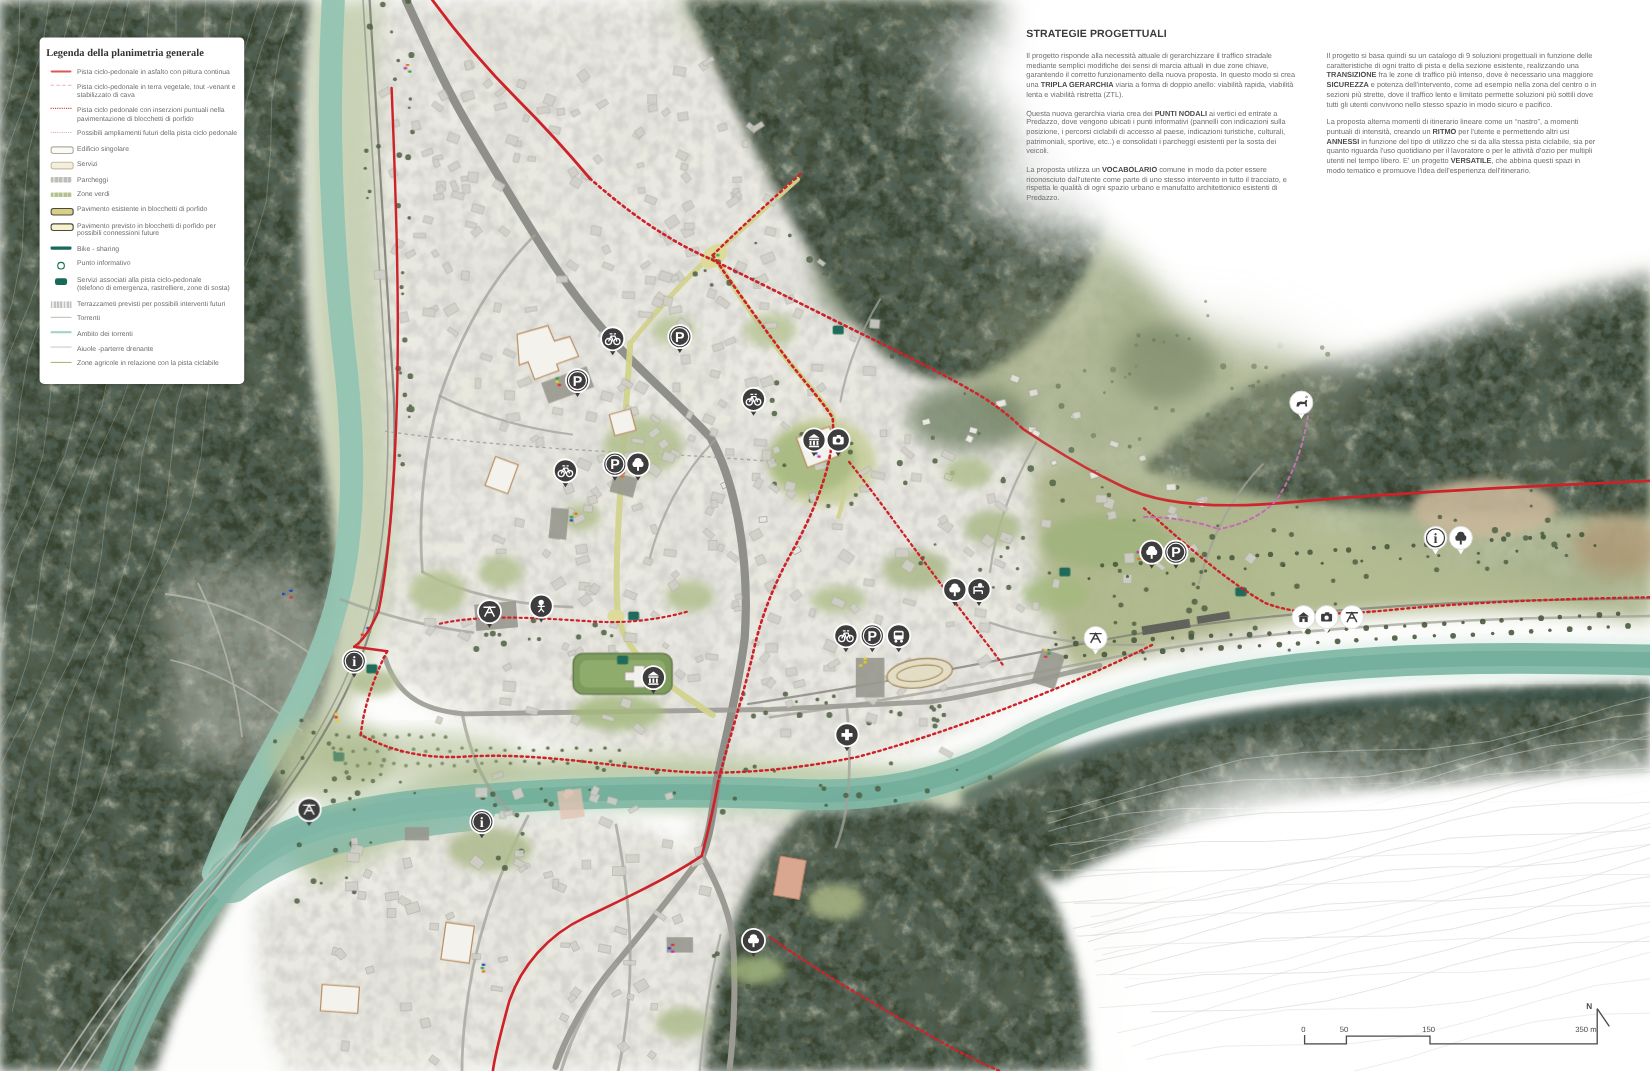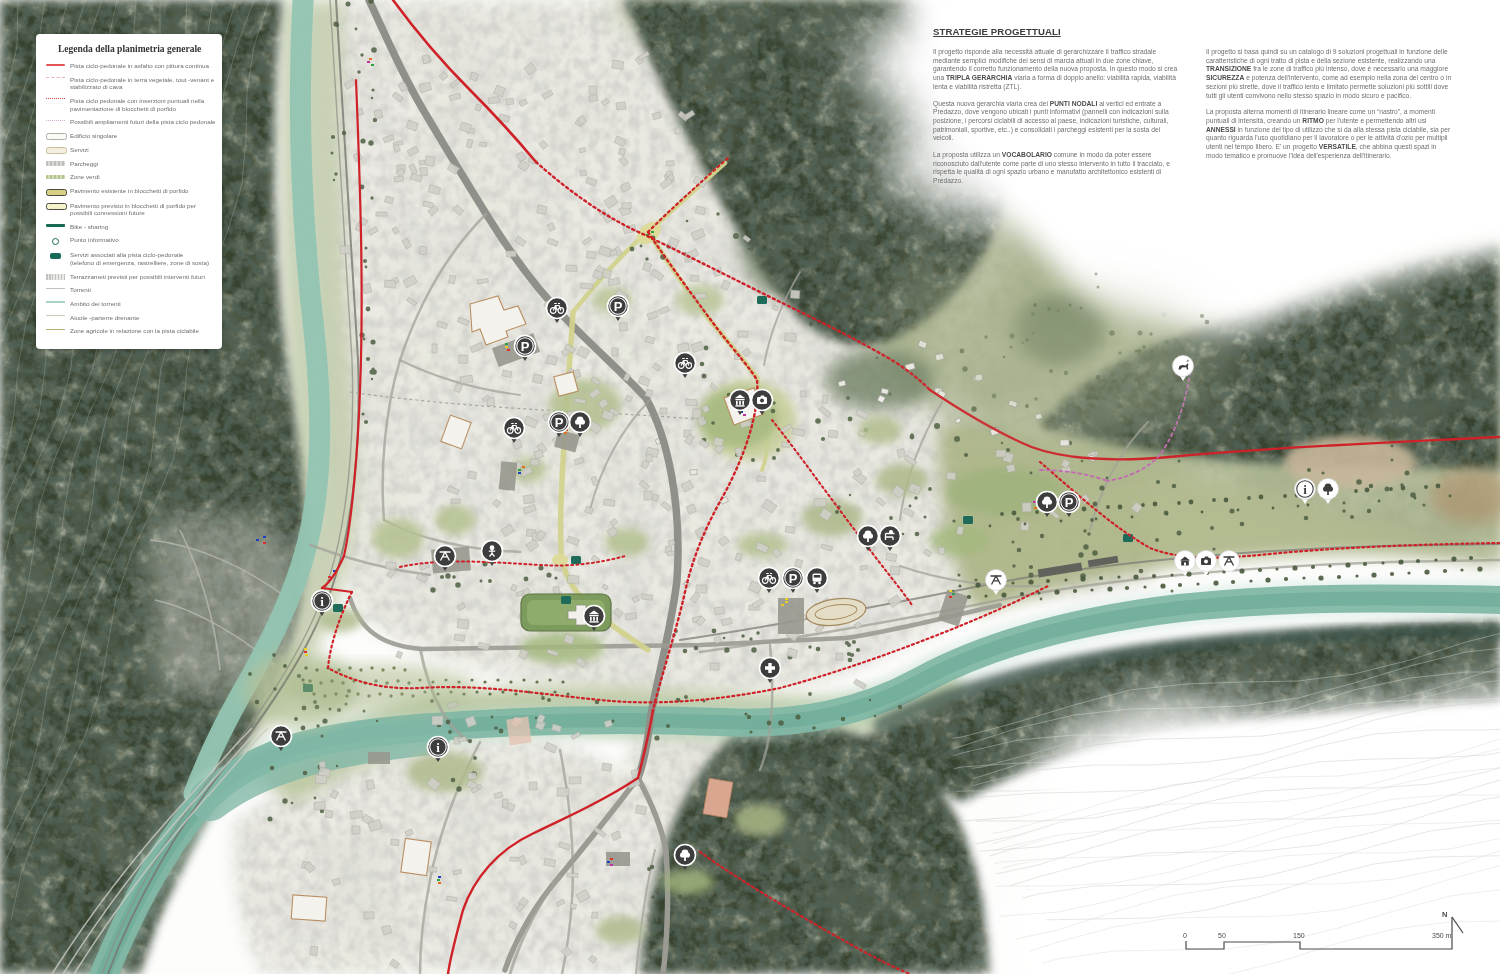--- a/index.html
+++ b/index.html
@@ -1,24 +1,24 @@
 <!DOCTYPE html>
 <html><head><meta charset="utf-8">
 <style>
 html,body{margin:0;padding:0;background:#fff;font-family:"Liberation Sans",sans-serif}
 #stage{position:relative;width:1500px;height:974px;overflow:hidden}
 #stage>svg{position:absolute;left:0;top:0}
 #legend{position:absolute;left:36px;top:34px;width:175px;background:#fff;border-radius:4px;
  box-shadow:0 1px 4px rgba(0,0,0,0.25);padding:8px 5px 8px 6px}
-#ltitle{font-family:"Liberation Serif",serif;font-weight:bold;font-size:9.5px;color:#333;margin:2px 0 8px 16px}
+#ltitle{font-family:"Liberation Serif",serif;font-weight:bold;font-size:9.5px;color:#333;margin:2px 0 8px 0}
 .lr{display:flex;align-items:flex-start;margin:0 0 6px 4px}
 .ls{width:24px;flex:0 0 24px;display:flex;align-items:center;padding-top:1.5px}
 .lt{font-size:6.25px;line-height:1.22;color:#6d6d6d}
 #strat{position:absolute;left:933px;top:26px;width:540px}
-#stitle{font-size:9.6px;font-weight:bold;color:#3c3c3c;letter-spacing:0.1px;text-decoration:underline;margin-bottom:9px}
+#stitle{font-size:9.6px;font-weight:bold;color:#3c3c3c;letter-spacing:0.1px;margin-bottom:9px}
 .scol{position:absolute;top:22px;width:247px;font-size:6.7px;line-height:1.3;color:#6e6e6e}
 .scol p{margin:0 0 8px 0}
 .scol b{color:#4a4a4a}
 </style></head>
 <body>
 <div id="stage">
 <svg width="1500" height="974" viewBox="0 0 1500 974" xmlns="http://www.w3.org/2000/svg">
       <defs>
 <filter id="b4">
           <feGaussianBlur stdDeviation="4"></feGaussianBlur>

